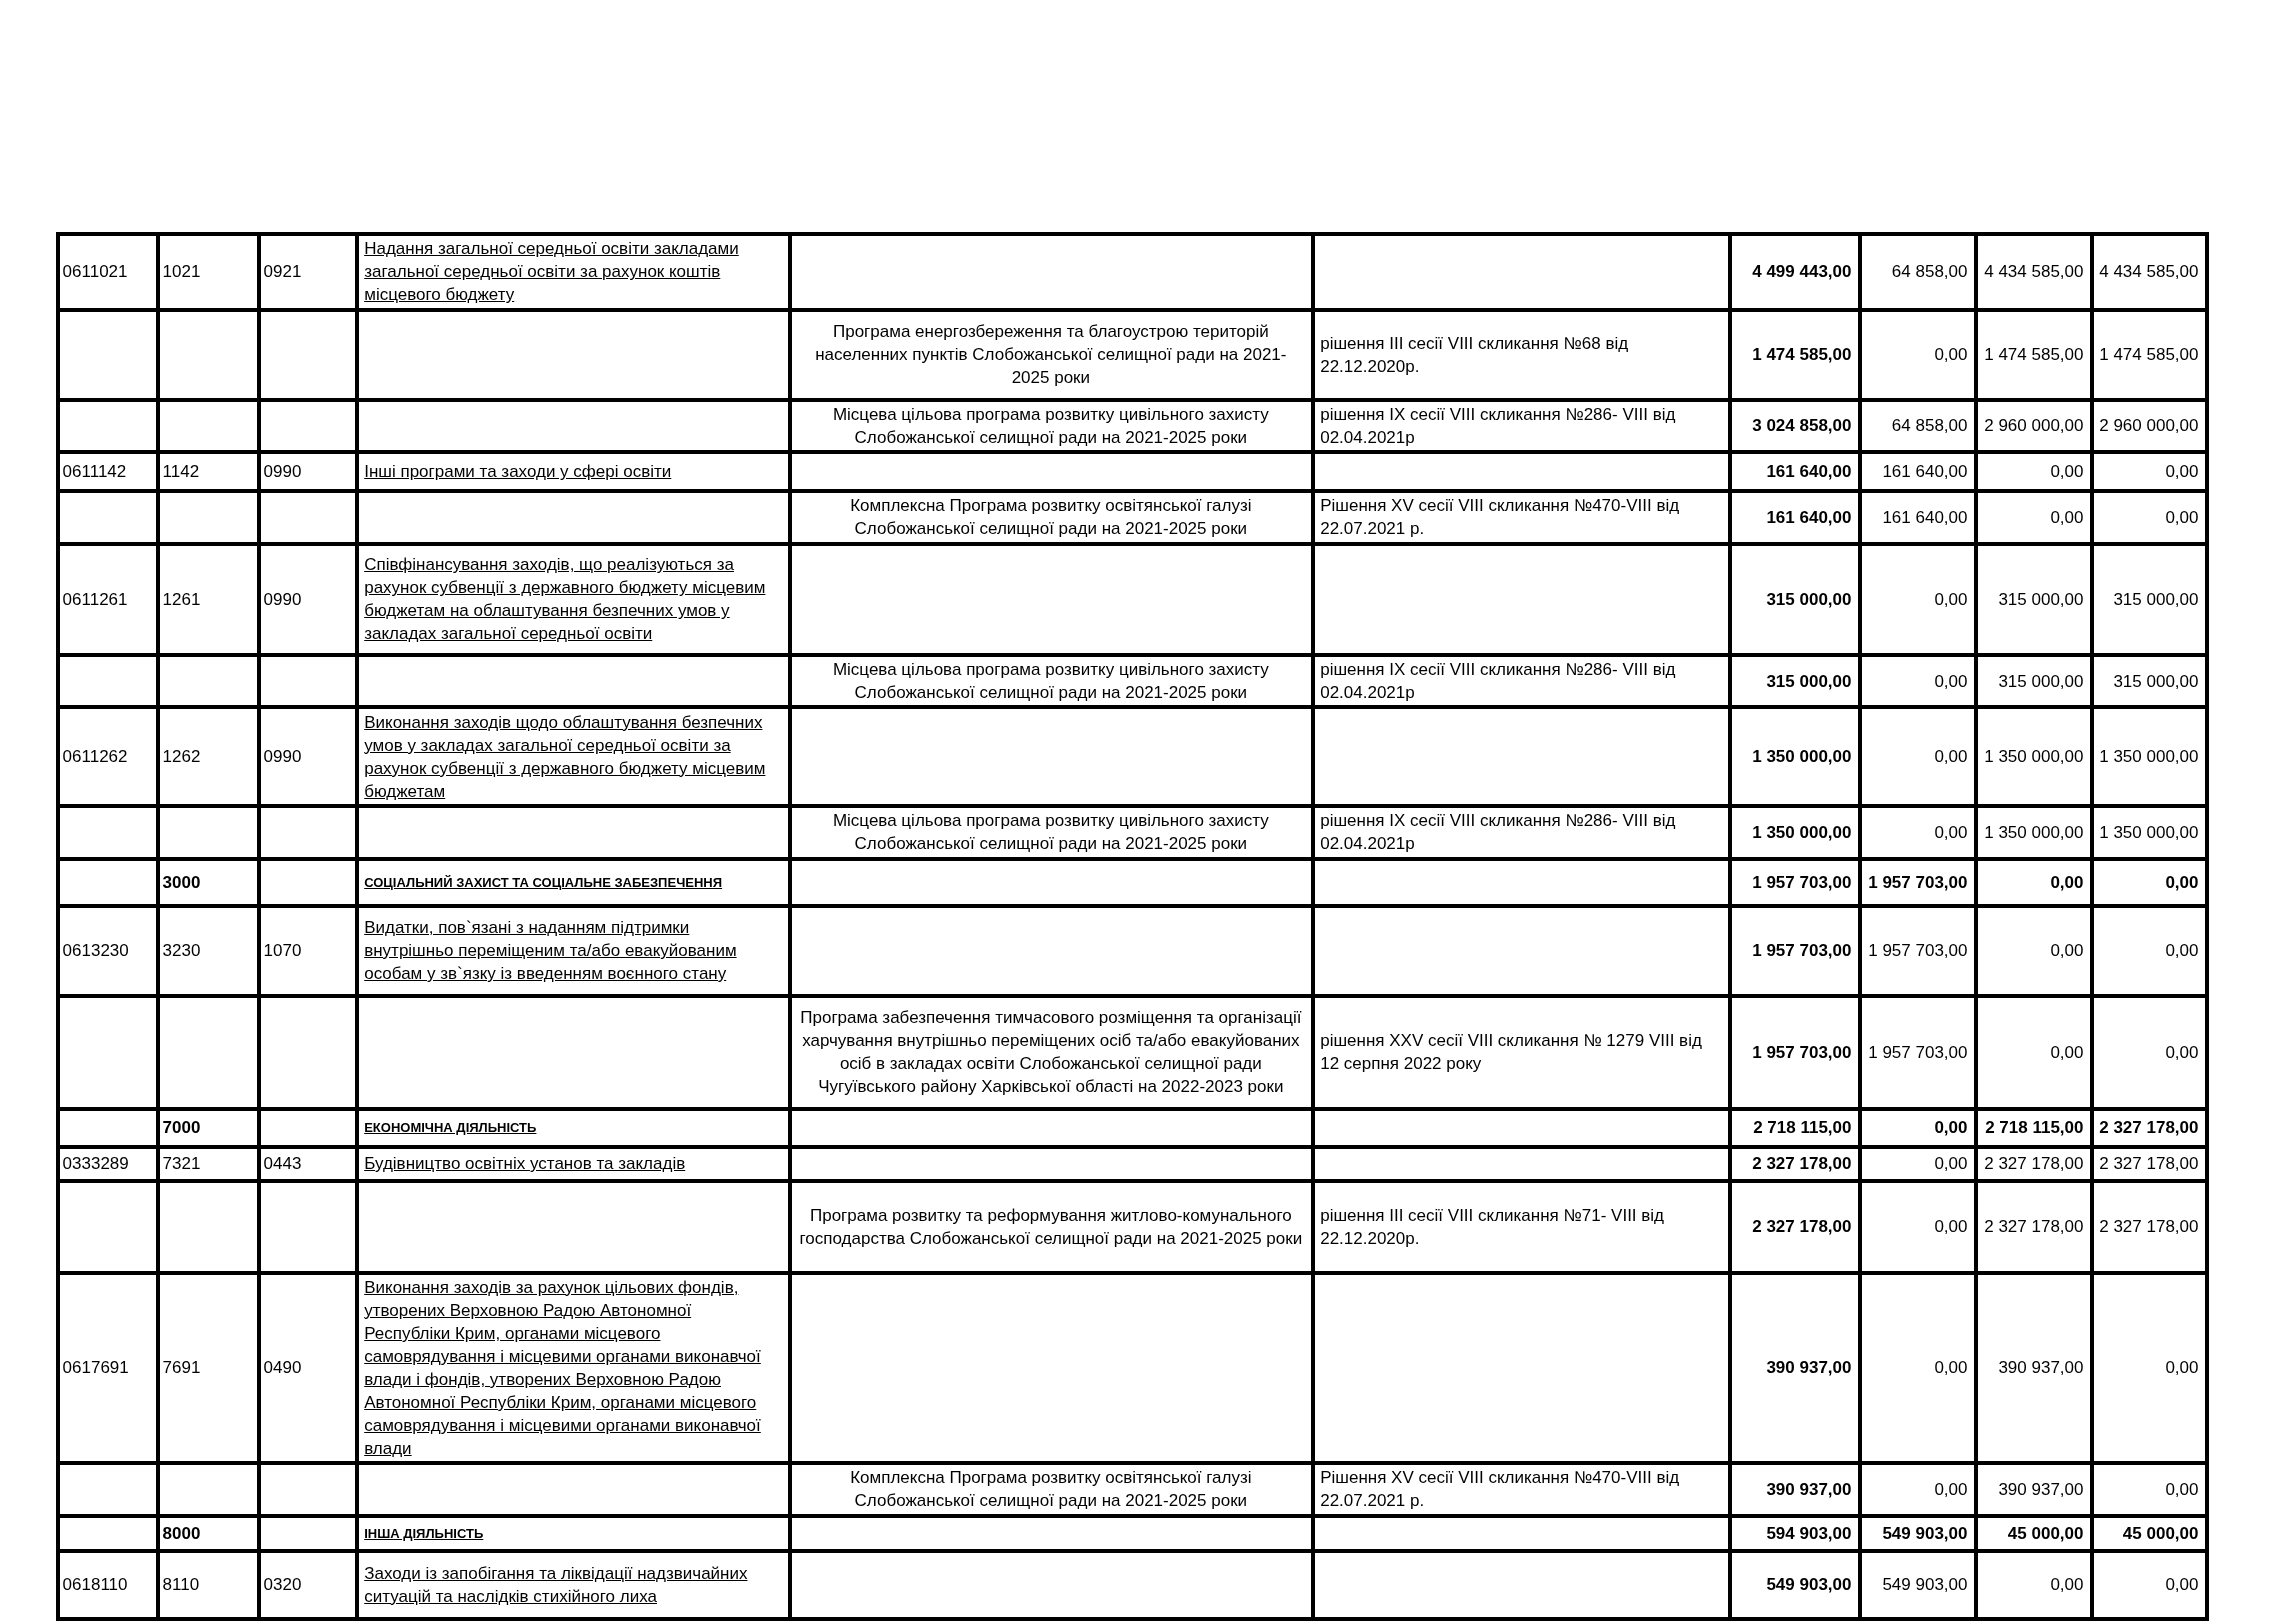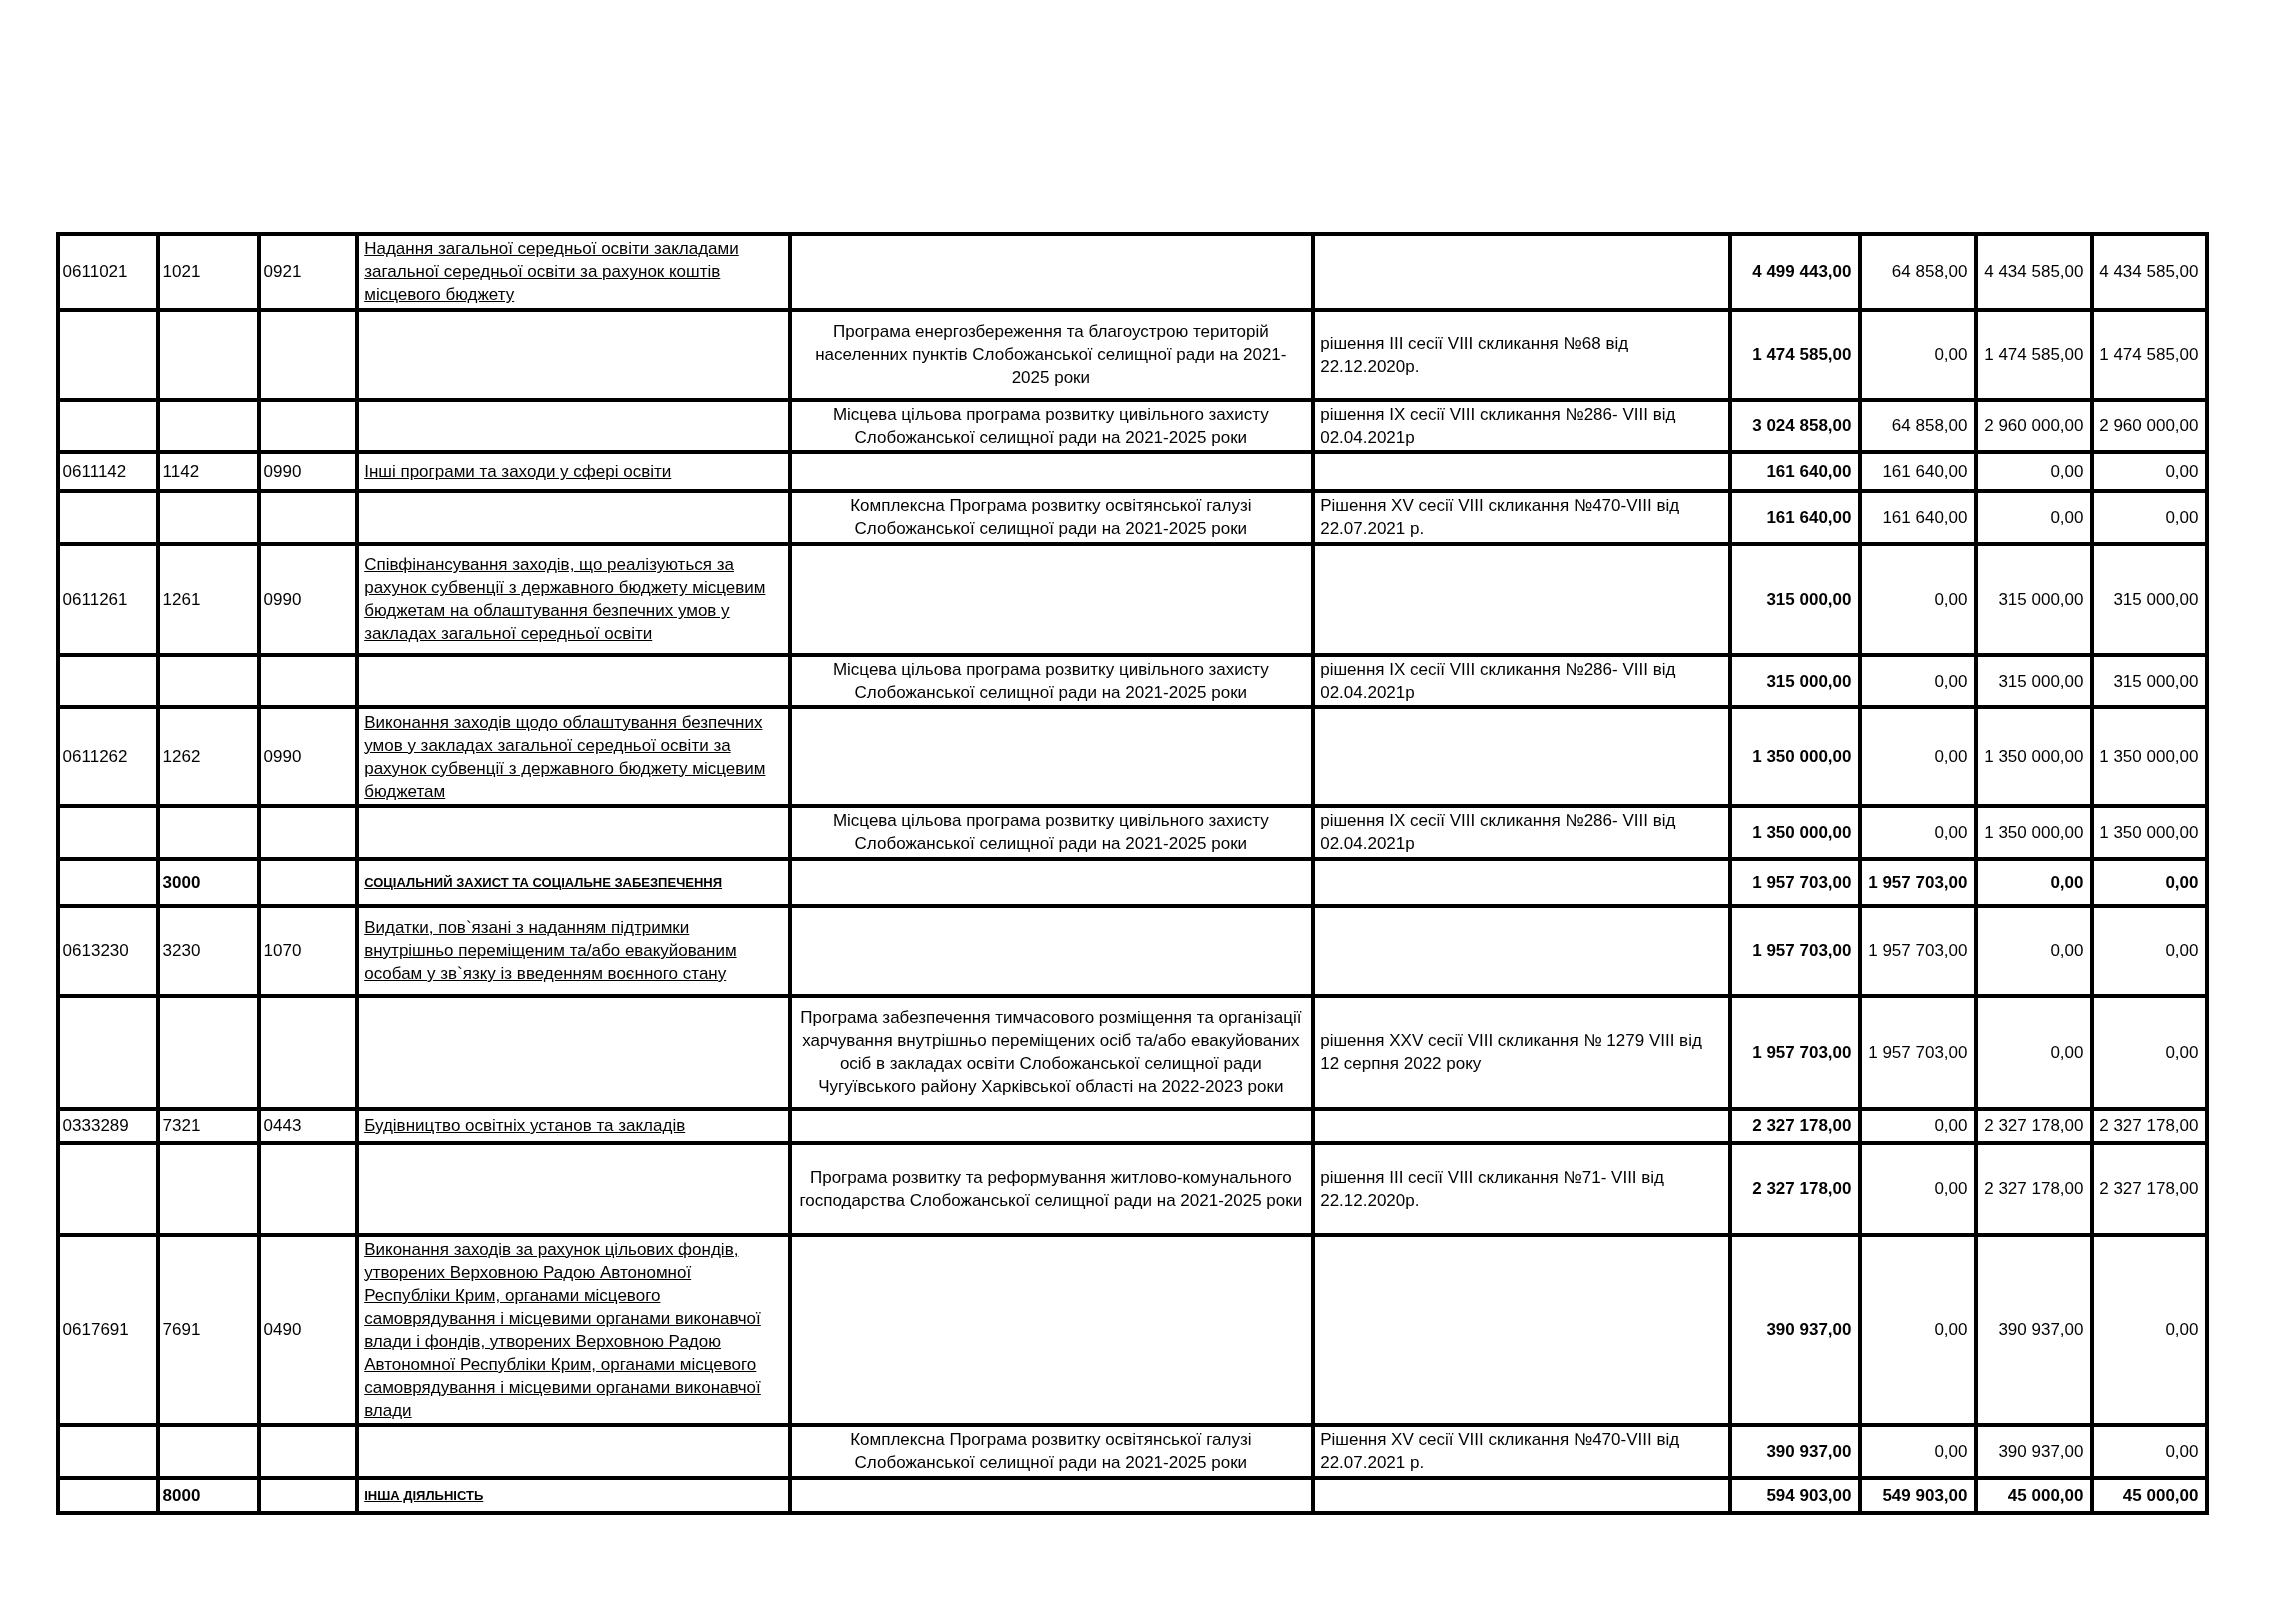--- a/index.html
+++ b/index.html
@@ -189,20 +189,32 @@
           <td class="c-code"></td>
           <td class="c-code"></td>
           <td class="c-name"></td>
           <td class="c-prog">Програма забезпечення тимчасового розміщення  та організації харчування внутрішньо переміщених осіб та/або евакуйованих осіб в закладах освіти Слобожанської селищної ради Чугуївського району Харківської області на 2022-2023 роки</td>
           <td class="c-dec">рішення XXV сесії  VIII скликання   № 1279   VIII від 12 серпня 2022 року</td>
           <td class="num b">1 957 703,00</td>
           <td class="num">1 957 703,00</td>
           <td class="num">0,00</td>
           <td class="num">0,00</td>
         </tr>
+        <tr class="row-summary" style="height: 38px;">
+          <td class="c-code"></td>
+          <td class="c-code">7000</td>
+          <td class="c-code"></td>
+          <td class="c-name">ЕКОНОМІЧНА ДІЯЛЬНІСТЬ</td>
+          <td class="c-prog"></td>
+          <td class="c-dec"></td>
+          <td class="num b">2 718 115,00</td>
+          <td class="num">0,00</td>
+          <td class="num">2 718 115,00</td>
+          <td class="num">2 327 178,00</td>
+        </tr>
         <tr class="row-item" style="height: 34px;">
           <td class="c-code">0333289</td>
           <td class="c-code">7321</td>
           <td class="c-code">0443</td>
           <td class="c-name">Будівництво освітніх установ та закладів</td>
           <td class="c-prog"></td>
           <td class="c-dec"></td>
           <td class="num b">2 327 178,00</td>
           <td class="num">0,00</td>
           <td class="num">2 327 178,00</td>
@@ -248,17 +260,29 @@
           <td class="c-code"></td>
           <td class="c-code">8000</td>
           <td class="c-code"></td>
           <td class="c-name">ІНША ДІЯЛЬНІСТЬ</td>
           <td class="c-prog"></td>
           <td class="c-dec"></td>
           <td class="num b">594 903,00</td>
           <td class="num">549 903,00</td>
           <td class="num">45 000,00</td>
           <td class="num">45 000,00</td>
+        </tr>
+        <tr class="row-item" style="height: 68px;">
+          <td class="c-code">0618110</td>
+          <td class="c-code">8110</td>
+          <td class="c-code">0320</td>
+          <td class="c-name">Заходи із запобігання та ліквідації надзвичайних ситуацій та наслідків стихійного лиха</td>
+          <td class="c-prog"></td>
+          <td class="c-dec"></td>
+          <td class="num b">549 903,00</td>
+          <td class="num">549 903,00</td>
+          <td class="num">0,00</td>
+          <td class="num">0,00</td>
         </tr>
       </tbody>
   </table>
 </div>
 
 
 </body></html>

